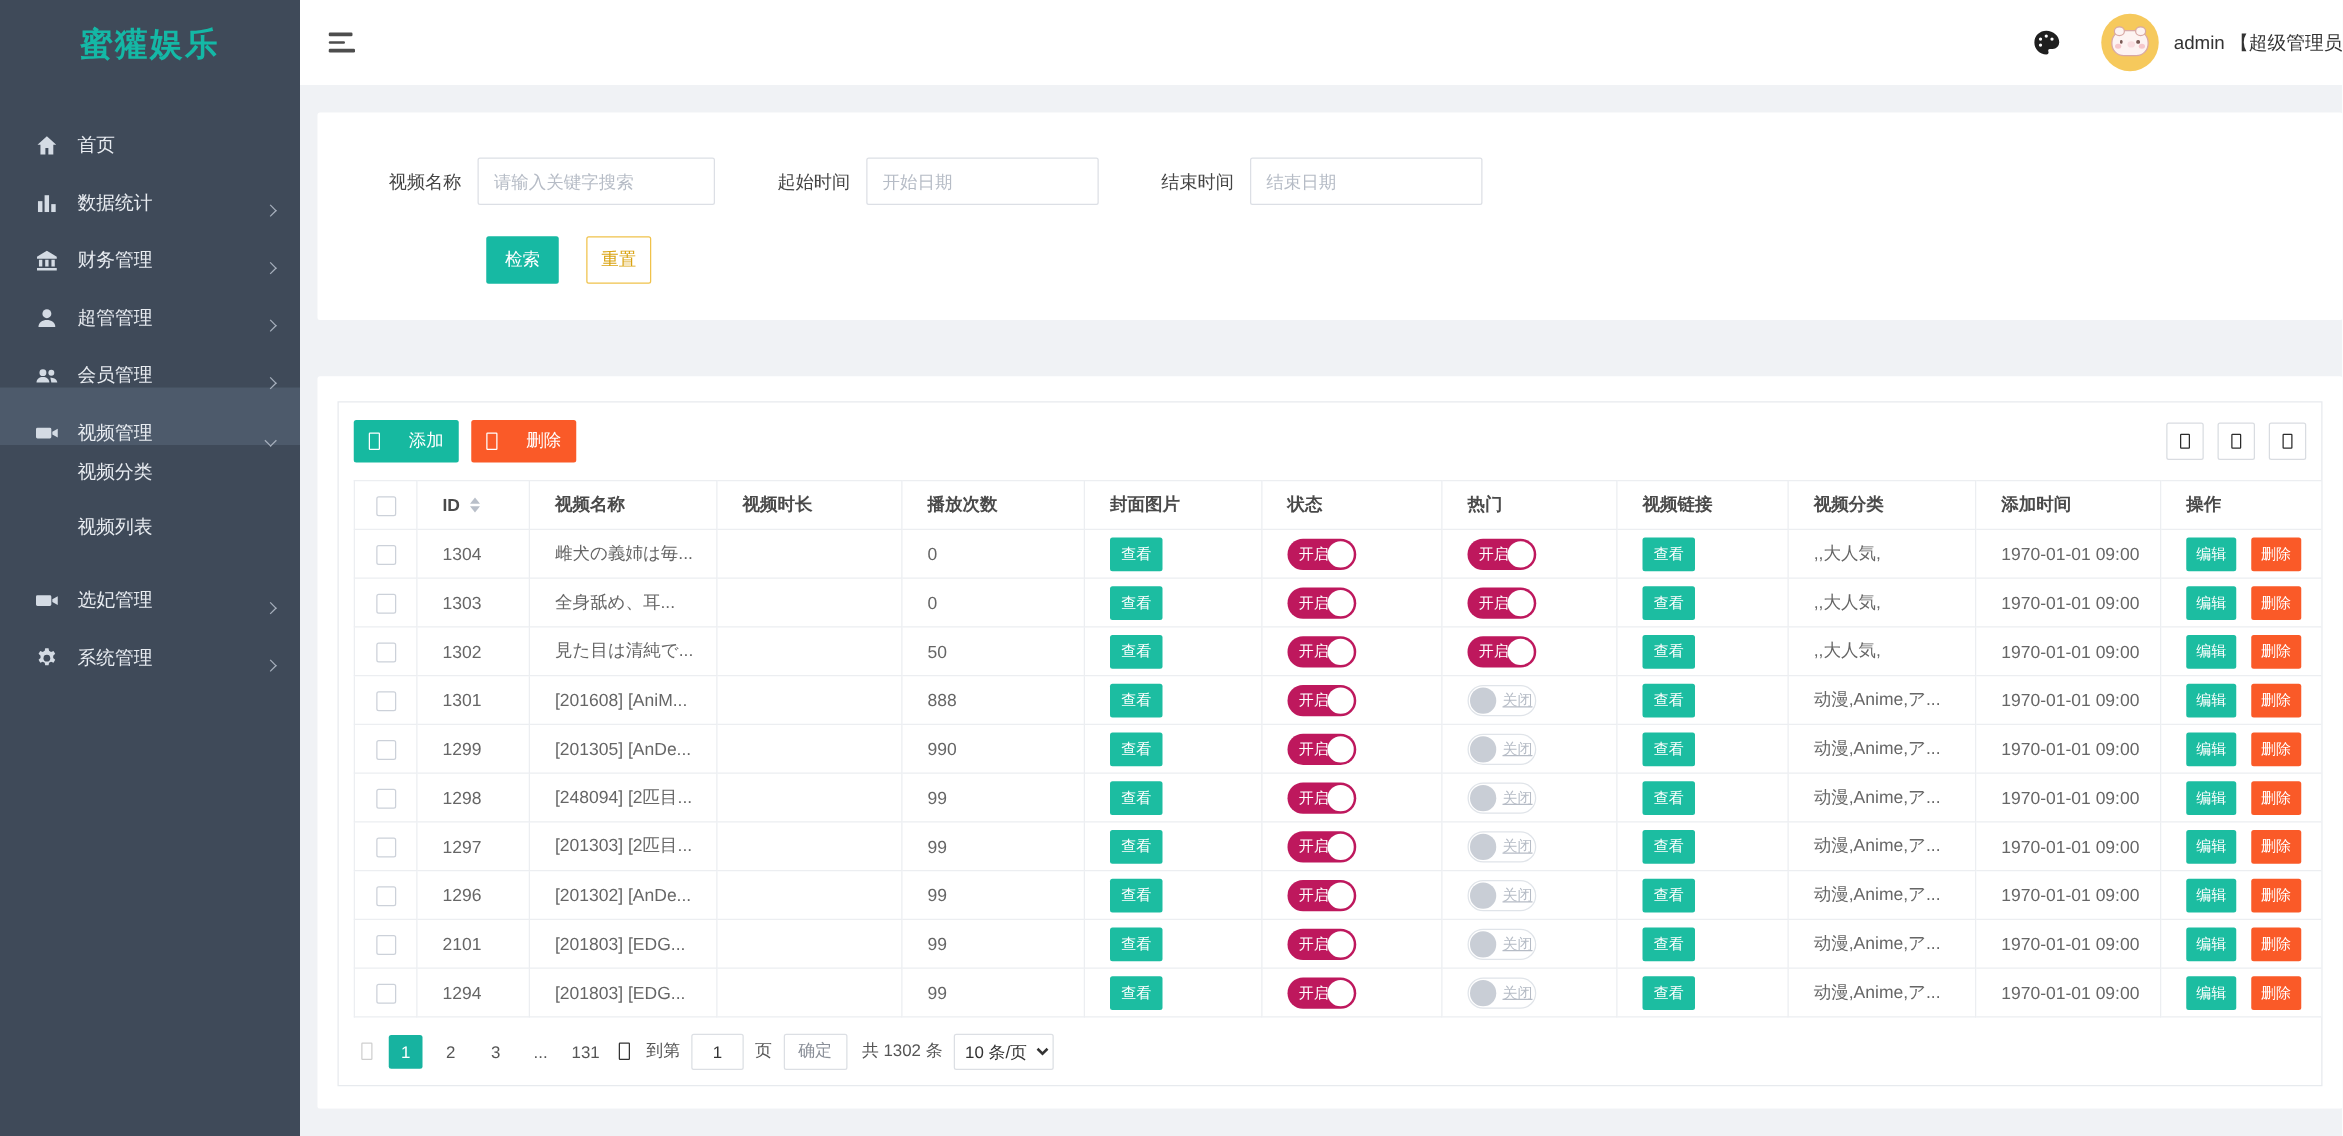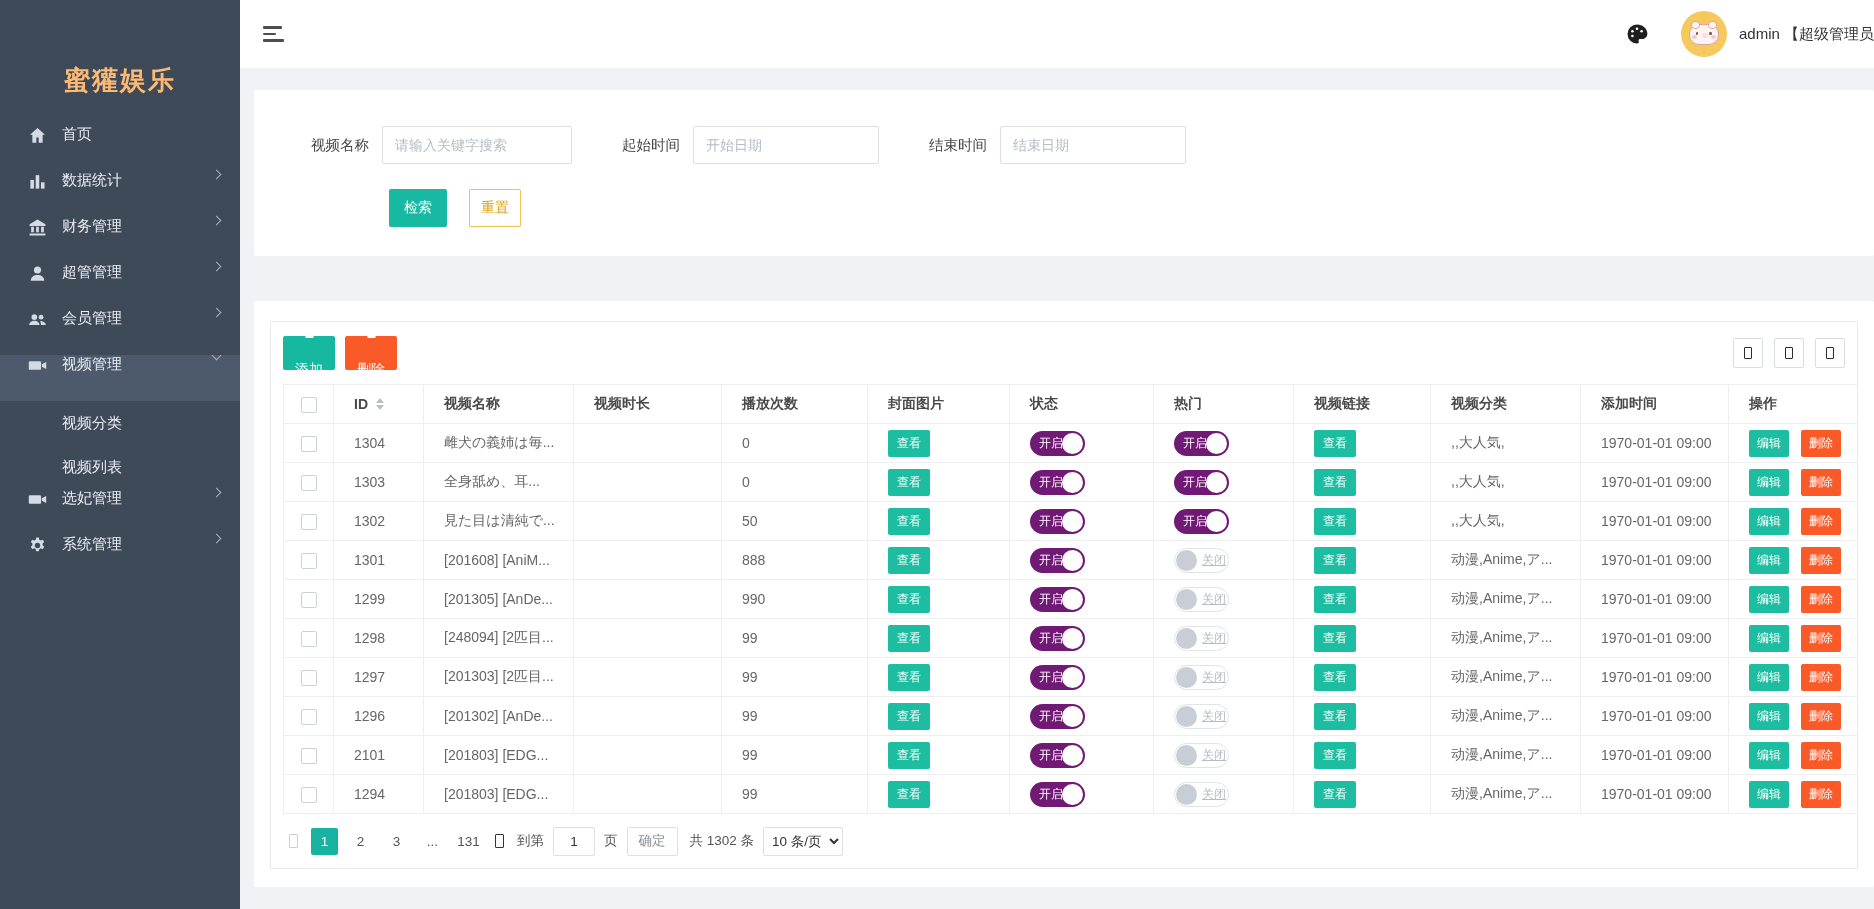--- a/index.html
+++ b/index.html
@@ -2,23 +2,23 @@
 <html><head>
 <meta charset="utf-8">
 <style>
   * { margin:0; padding:0; box-sizing:border-box; }
   html,body { width:1874px; height:909px; overflow:hidden;
     font-family:"Liberation Sans","DejaVu Sans",sans-serif; }
   .app { display:flex; width:1874px; height:909px; }
 
   
   .sidebar { width:240px; flex-shrink:0; background:#3f4a59; color:#e8ecf1; display:flex; flex-direction:column; }
-  .logo { height:66px; line-height:70px; text-align:center; font-size:26px; font-weight:bold; color:#fdba74; letter-spacing:2px;margin-top:45px; }
+  .logo { height:66px; line-height:70px; text-align:center; font-size:26px; font-weight:bold; color:#14b8a6; letter-spacing:2px; }
   .nav { list-style:none; margin-top:14px; }
-  .nav-item { height:46px; display:flex; align-items:flex-start; padding:0 20px 0 27px; font-size:15px; cursor:pointer; }
+  .nav-item { height:46px; display:flex; align-items:flex-end; padding:0 20px 0 27px; font-size:15px; cursor:pointer; }
   .nav-item.active { background:#4d5a6b; }
   .nav-item .ico { width:20px; height:20px; margin-right:15px; display:inline-flex; align-items:center; justify-content:center; }
   .nav-item .ico svg { width:19px; height:19px; fill:#d4dbe4; }
   .chev { width:7px; height:7px; border-right:1.5px solid #a7b0bd; border-bottom:1.5px solid #a7b0bd; margin-left:auto; transform:rotate(-45deg); }
   .chev.down { transform:rotate(45deg); margin-top:-3px; }
   .chev.none { border:none; }
   .sub-item { height:44px; line-height:44px; padding-left:62px; font-size:15px; cursor:pointer; }
   .copyright { margin-top:64px; padding:0 26px; font-size:12.5px; line-height:24px; color:#8b95a4; }
 
   
@@ -53,21 +53,21 @@
   .f-input.date { width:186px; }
   .btn-row { margin-top:25px; margin-left:78px; display:flex; gap:22px; }
   .btn { border:none; cursor:pointer; border-radius:2px; font-family:inherit; }
   .btn-search { width:58px; height:38px; background:#17b9a3; color:#fff; font-size:14px; }
   .btn-reset { width:52px; height:38px; background:#fff; border:1px solid #f0c24b; color:#d9a311; font-size:14px; }
 
   
   .table-card { margin-top:45px; padding:20px 16px 18px; }
   .table-box { border:1px solid #e7eaee; padding:14px 12px 0; overflow:hidden; }
   .box-toolbar { display:flex; align-items:center; margin-bottom:14px; }
-  .btn-add, .btn-del { height:34px; padding:0 12px; color:#fff; font-size:14px; display:inline-flex; align-items:center; gap:23px;flex-direction:column; }
+  .btn-add, .btn-del { height:34px; padding:0 12px; color:#fff; font-size:14px; display:inline-flex; align-items:center; gap:23px; }
   .btn-add { background:#16b9a0; margin-right:10px; }
   .btn-del { background:#fa5a28; }
   .tofu { display:inline-block; width:9px; height:14px; border:1.5px solid currentColor; border-radius:1px; }
   .tool-icons { margin-left:auto; display:flex; gap:11px; }
   .icon-btn { width:30px; height:30px; background:#fff; border:1px solid #d9dce1; border-radius:2px; display:inline-flex; align-items:center; justify-content:center; color:#2b2b2b; cursor:pointer; }
   .icon-btn .tofu { width:8px; height:12px; }
 
   table { border-collapse:collapse; table-layout:fixed; width:1578px; }
   th, td { border:1px solid #ecEEf1; border-color:#ecEEf1; }
   th { height:39px; font-size:14px; color:#4a4a4a; font-weight:bold; text-align:left; padding-left:20px; background:#fff; }
@@ -76,21 +76,21 @@
   .cb { display:inline-block; width:16px; height:16px; border:1px solid #ccd1d9; border-radius:2px; background:#fff; vertical-align:middle; cursor:pointer; }
   .th-id { display:inline-flex; align-items:center; gap:8px; }
   .sort { display:inline-flex; flex-direction:column; gap:2px; }
   .sort i { display:block; width:0; height:0; border-left:4.5px solid transparent; border-right:4.5px solid transparent; }
   .sort .up { border-bottom:5px solid #b9bfc9; }
   .sort .dn { border-top:5px solid #b9bfc9; }
 
   .btn-view { background:#1cbda1; color:#fff; font-size:12px; padding:5px 9px; border-radius:2px; border:none; cursor:pointer; font-family:inherit; }
   .switch { position:relative; display:inline-flex; align-items:center; width:55px; height:25px; border-radius:13px; font-size:12px; cursor:pointer; }
   .switch .knob { position:absolute; width:21px; height:21px; border-radius:50%; top:2px; }
-  .switch.on { background:#701a75; color:#fff; padding-left:9px; }
+  .switch.on { background:#be185d; color:#fff; padding-left:9px; }
   .switch.on .knob { right:2px; background:#fff; }
   .switch.off { background:#fff; border:1px solid #e0e4e9; color:#b6bcc6; padding-left:27px;text-decoration:underline; }
   .switch.off .knob { left:1px; top:1px; background:#c9ced6; }
   .btn-edit { background:#1cbda1; color:#fff; font-size:12px; padding:5px 8px; border-radius:2px; border:none; cursor:pointer; margin-right:8px; font-family:inherit; }
   .btn-rowdel { background:#fa5a28; color:#fff; font-size:12px; padding:5px 8px; border-radius:2px; border:none; cursor:pointer; font-family:inherit; }
 
   
   .pagination { display:flex; align-items:center; height:54px; gap:9px; font-size:13.5px; color:#666; padding-left:2px; }
   .pg-nav { border:none; background:transparent; cursor:pointer; display:inline-flex; align-items:center; padding:0 4px; }
   .pg-nav.prev { color:#cfcfcf; } .pg-nav.next { color:#333; }

